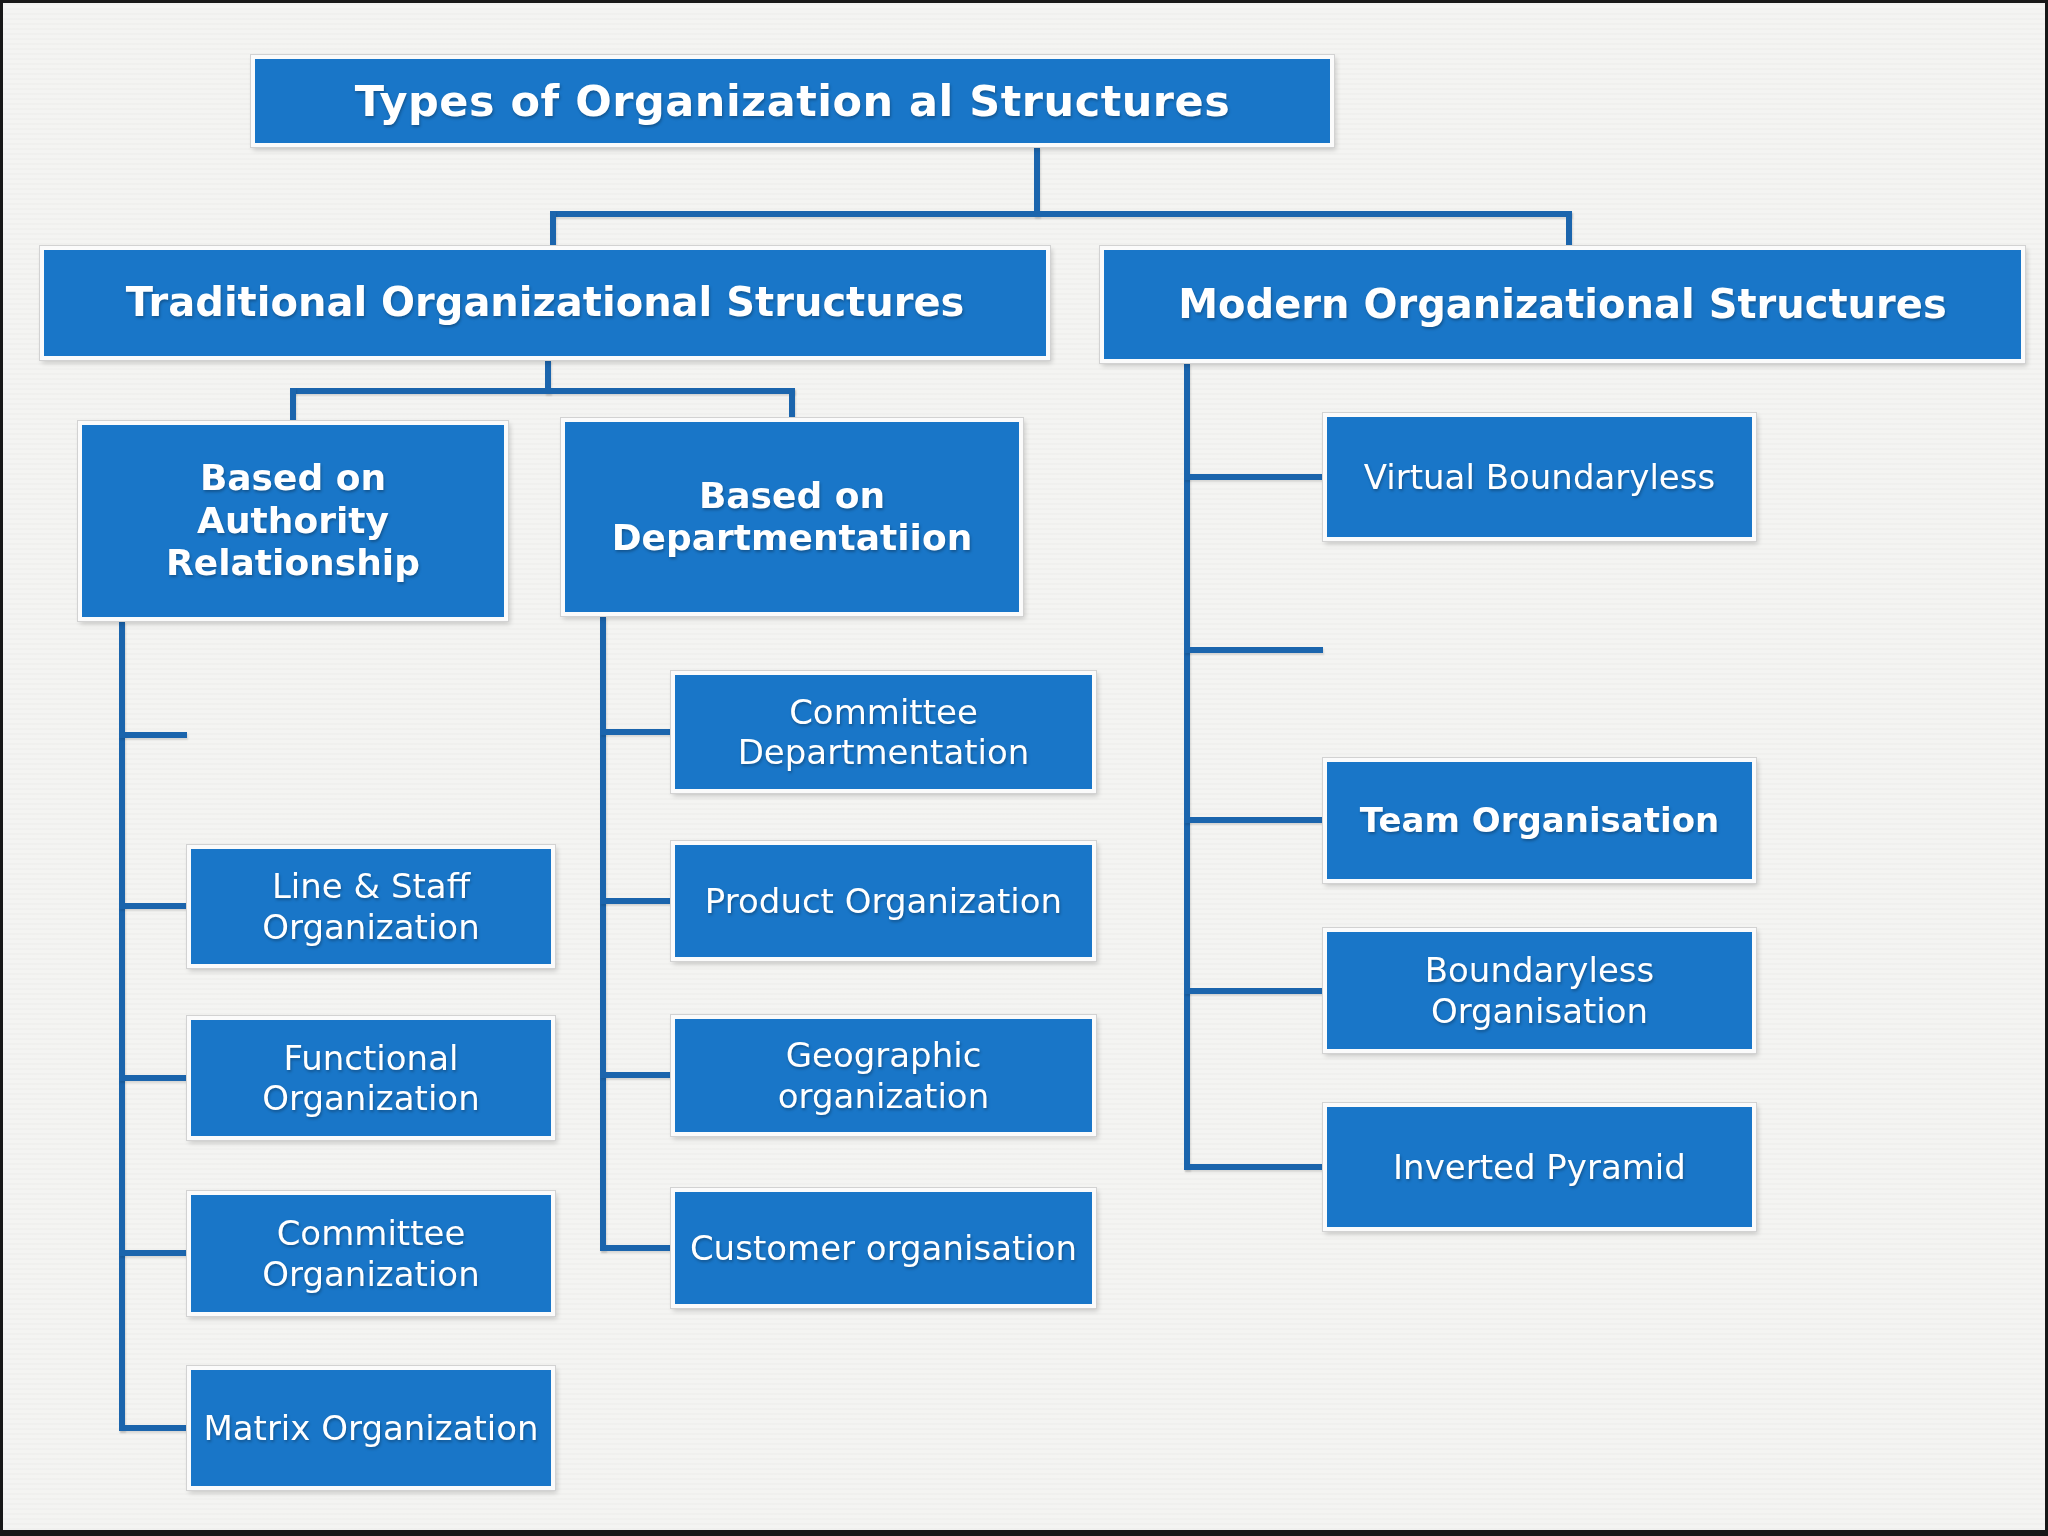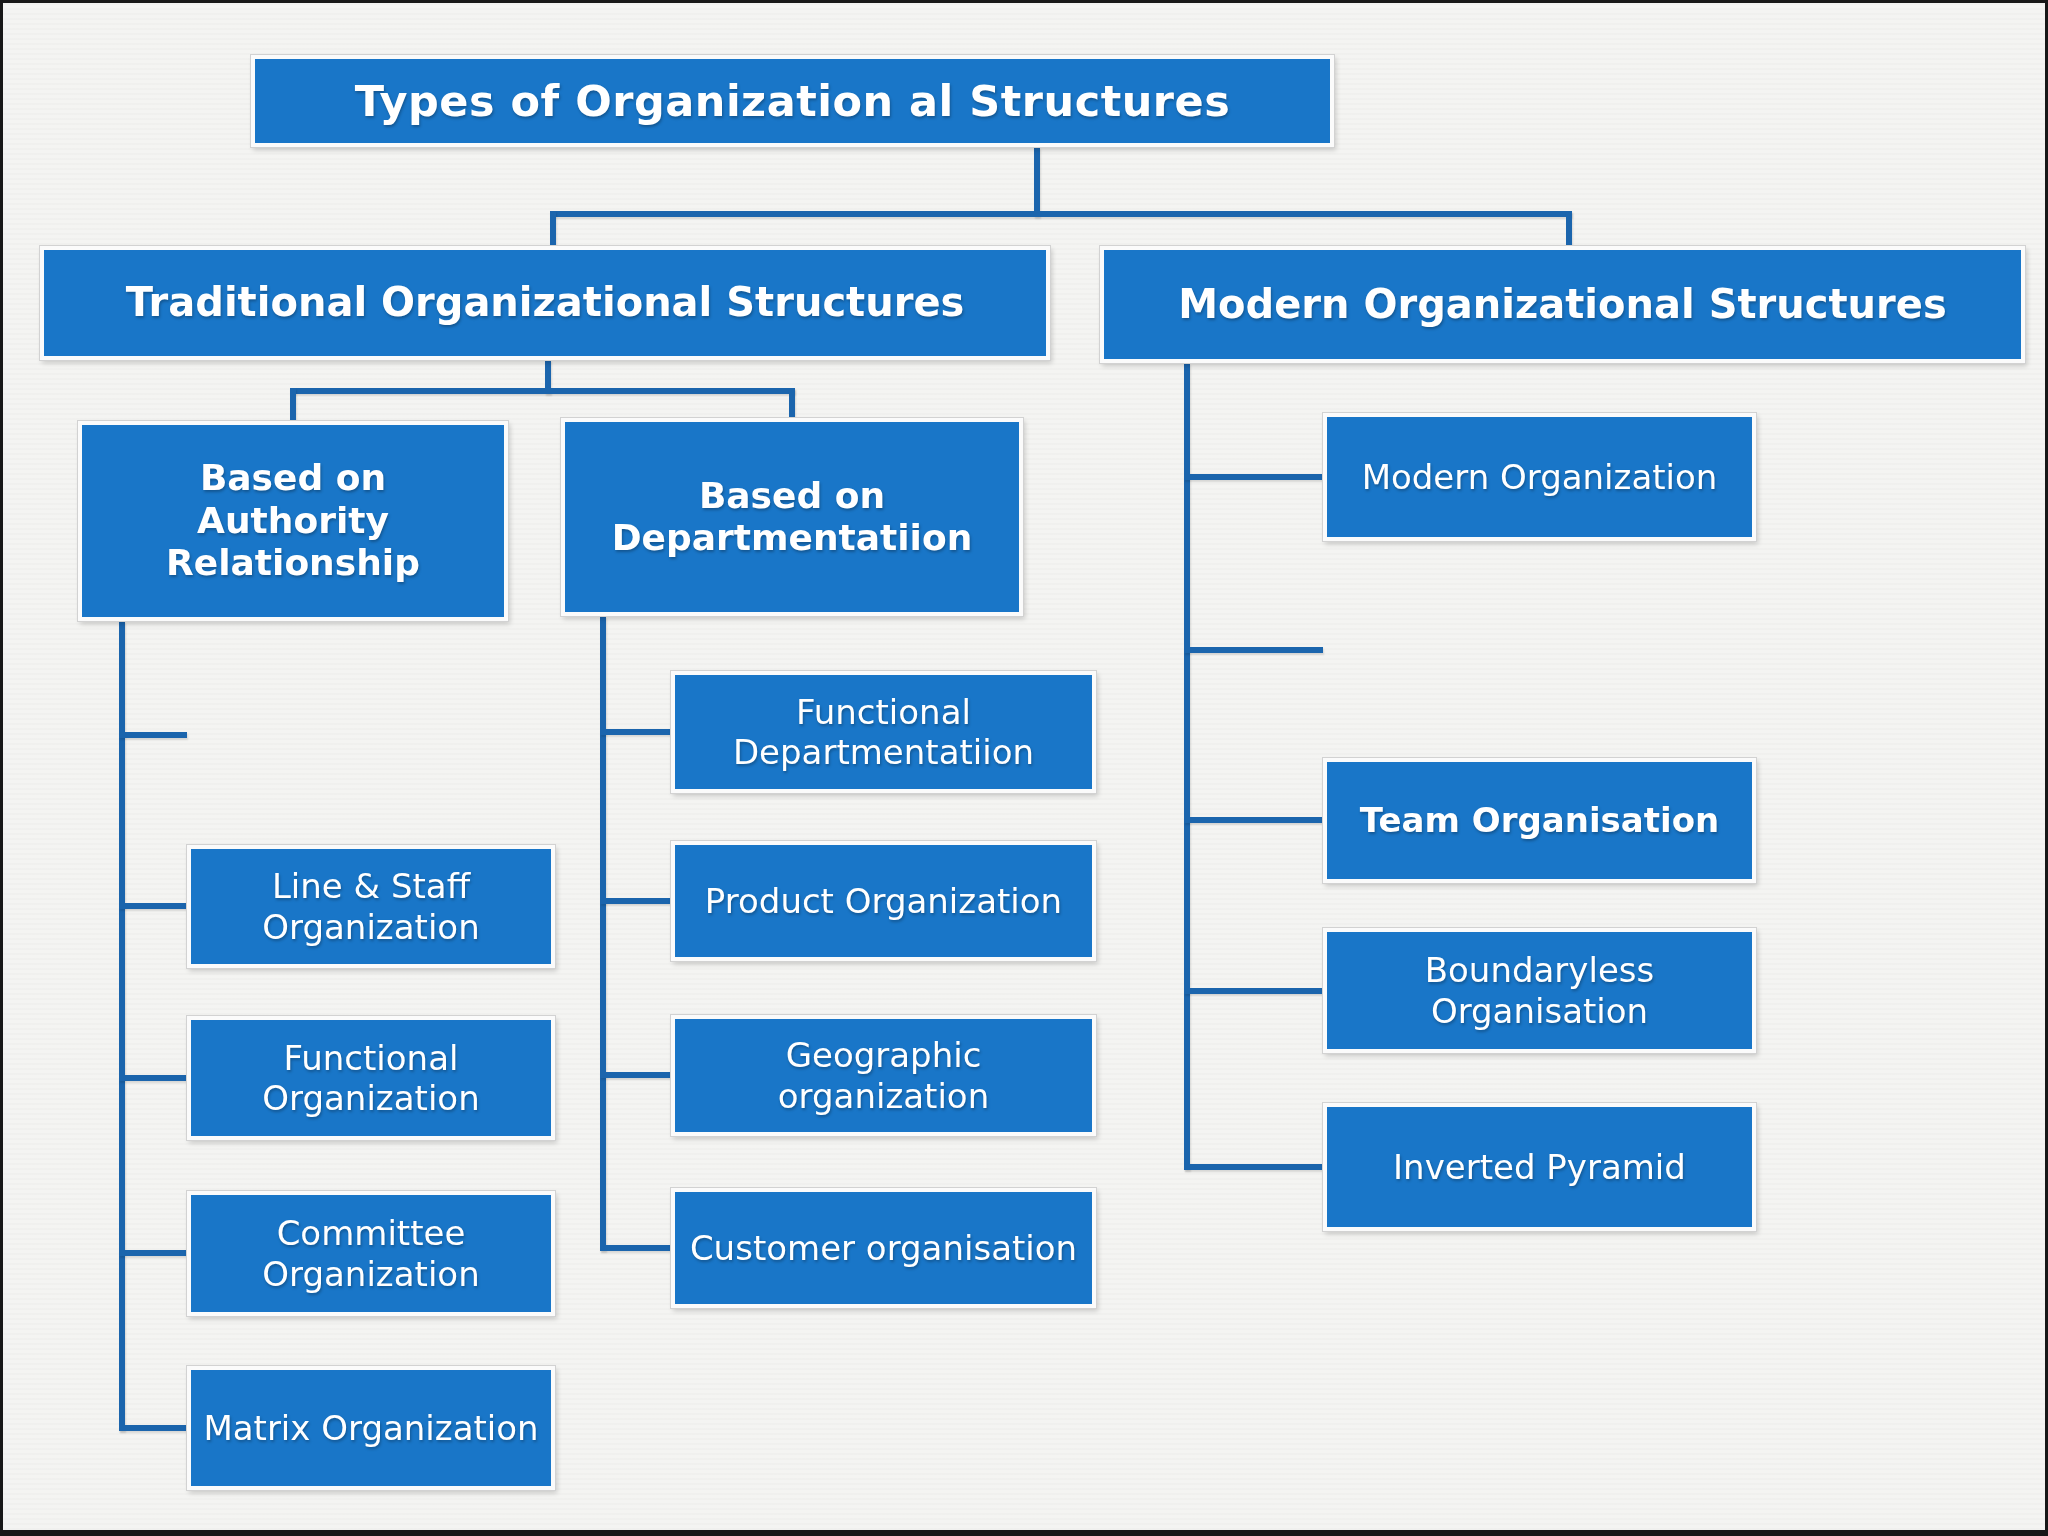--- a/index.html
+++ b/index.html
@@ -78,23 +78,23 @@
 
   <div class="node lvl3" style="left:75px;top:418px;width:430px;height:200px;padding:16px 55px;">Based on Authority Relationship</div>
 
   <div class="node lvl3" style="left:558px;top:415px;width:462px;height:198px;">Based on Departmentatiion</div>
 
   <div class="node leaf" style="left:184px;top:842px;width:368px;height:123px;">Line &amp; Staff Organization</div>
   <div class="node leaf" style="left:184px;top:1013px;width:368px;height:124px;">Functional Organization</div>
   <div class="node leaf" style="left:184px;top:1188px;width:368px;height:125px;">Committee Organization</div>
   <div class="node leaf" style="left:184px;top:1363px;width:368px;height:124px;">Matrix Organization</div>
 
-  <div class="node leaf" style="left:668px;top:668px;width:425px;height:122px;">Functional Departmentatiion</div>
+  <div class="node leaf" style="left:668px;top:668px;width:425px;height:122px;">Committee Departmentation</div>
   <div class="node leaf" style="left:668px;top:838px;width:425px;height:120px;">Product Organization</div>
   <div class="node leaf" style="left:668px;top:1012px;width:425px;height:121px;">Geographic organization</div>
   <div class="node leaf" style="left:668px;top:1185px;width:425px;height:120px;">Customer organisation</div>
 
-  <div class="node leaf" style="left:1320px;top:410px;width:433px;height:128px;">Modern Organization</div>
+  <div class="node leaf" style="left:1320px;top:410px;width:433px;height:128px;">Virtual Boundaryless</div>
   <div class="node leaf" style="left:1320px;top:755px;width:433px;height:125px;font-weight:bold;">Team Organisation</div>
   <div class="node leaf" style="left:1320px;top:925px;width:433px;height:125px;">Boundaryless Organisation</div>
   <div class="node leaf" style="left:1320px;top:1100px;width:433px;height:128px;">Inverted Pyramid</div>
 
 </div>
 
 </body></html>

